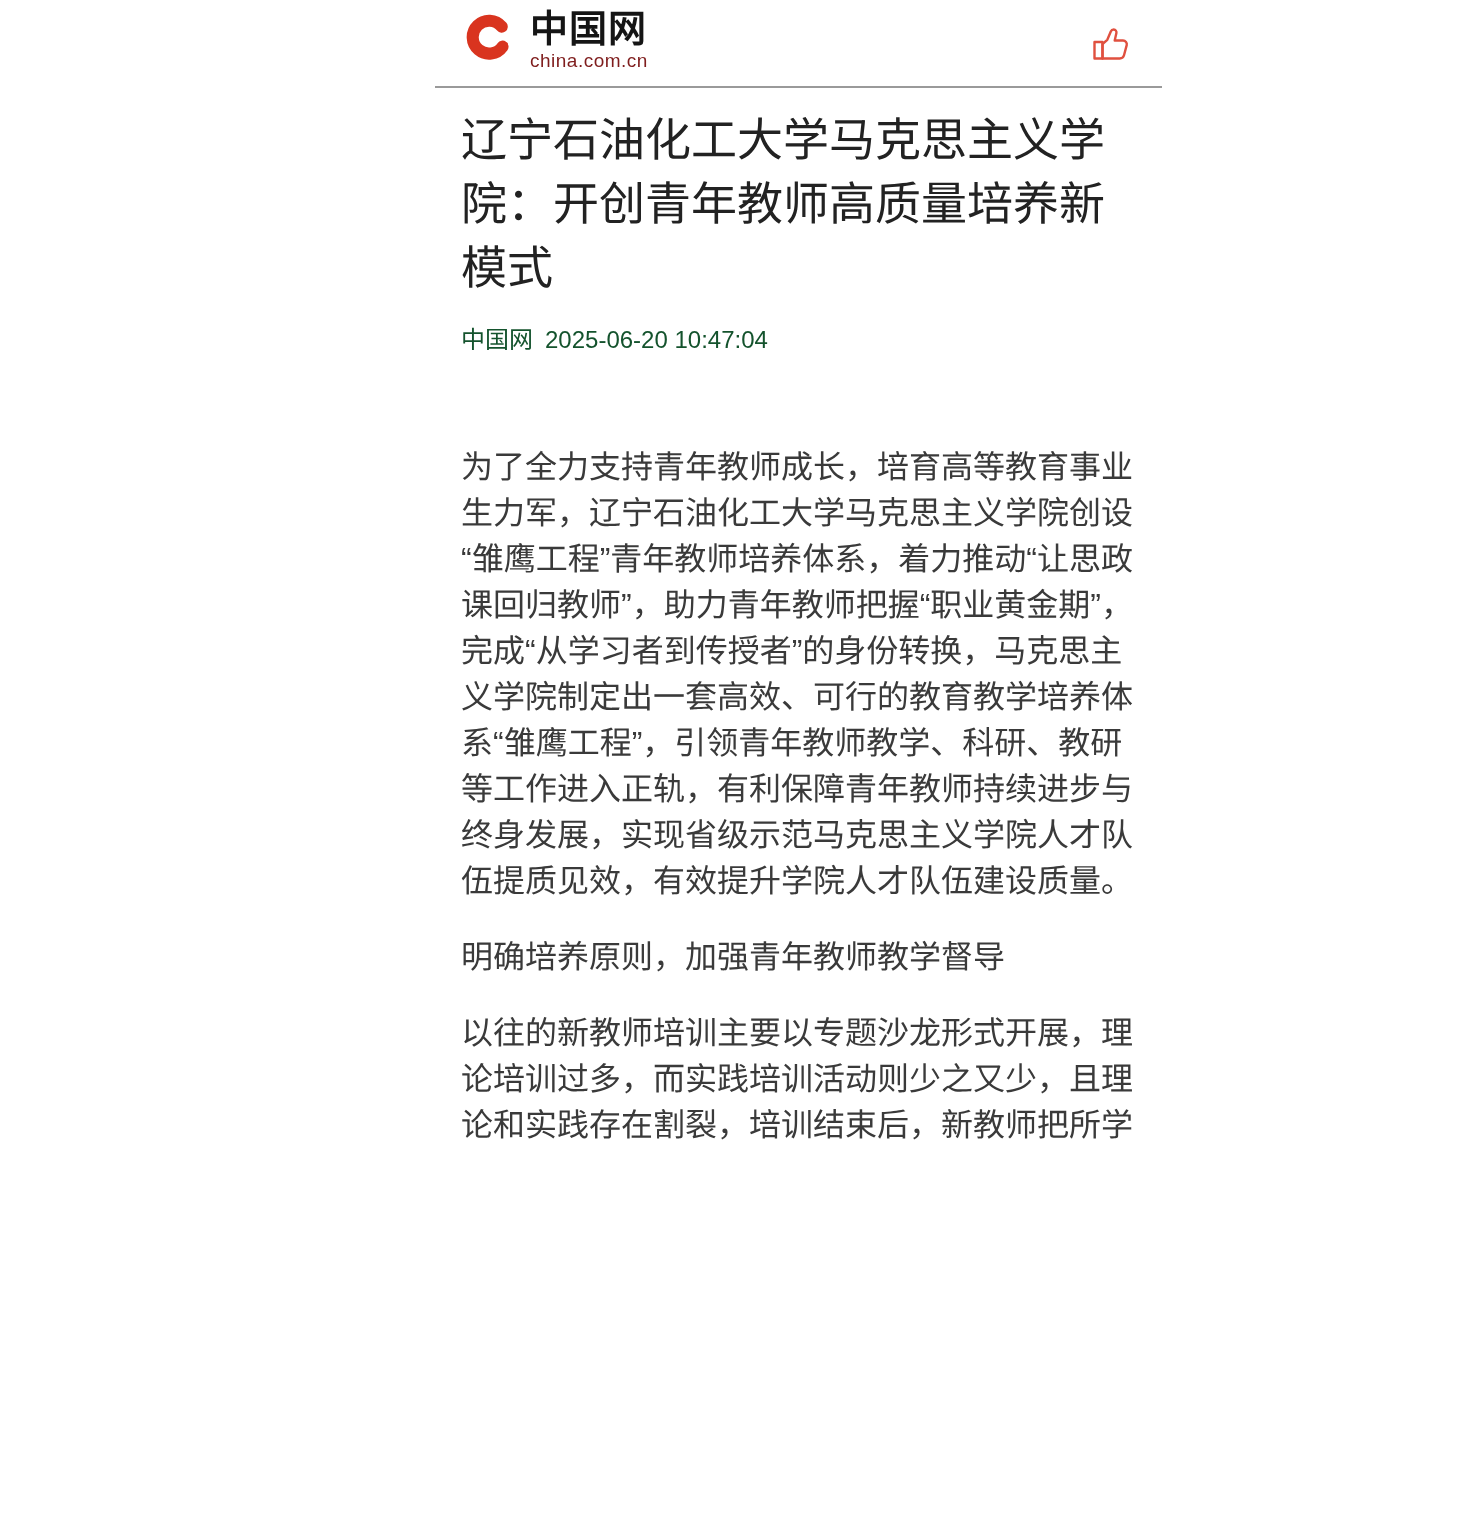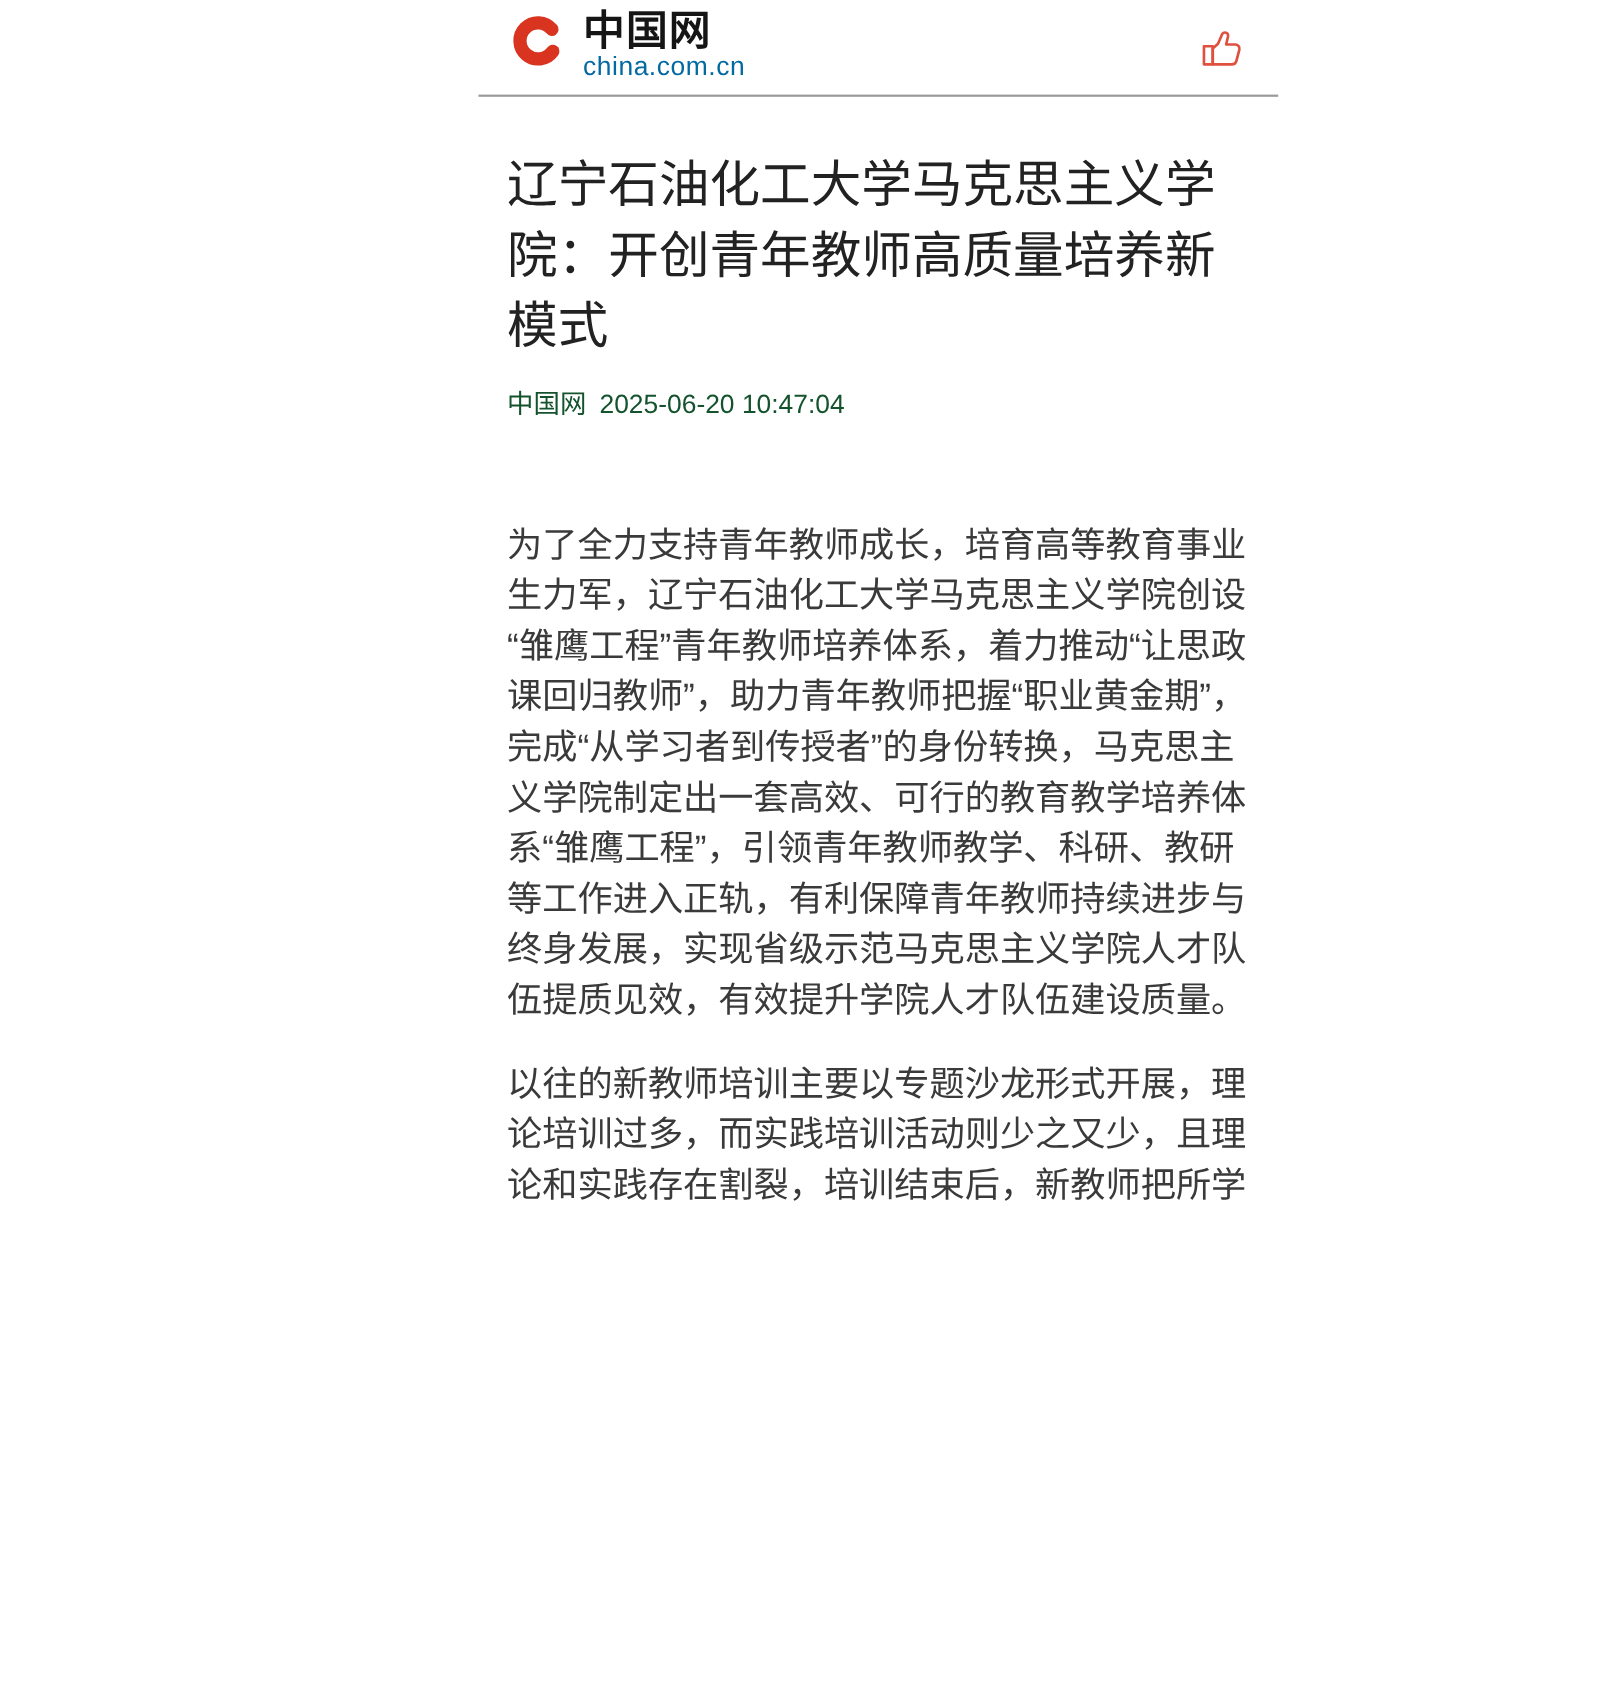--- a/index.html
+++ b/index.html
@@ -27,35 +27,35 @@
   }
   .brand { display: flex; align-items: flex-start; text-decoration: none; cursor: pointer; }
   .logo-mark { width: 56px; height: 56px; display: block; margin-top: 3px; }
   .brand-text { display: flex; flex-direction: column; margin-left: 13px; margin-top: 4px; }
   .brand-cn {
     font-size: 38px; line-height: 38px;
     font-weight: 700; color: #151515;
     letter-spacing: 1px;
   }
   .brand-domain {
-    font-size: 24px; line-height: 24px;
-    color: #0369a1; margin-top: 1px;
+    font-size: 19px; line-height: 24px;
+    color: #7f1d1d; margin-top: 1px;
     letter-spacing: 0.5px;
   }
   .like-btn {
     background: none; border: none; cursor: pointer;
     margin-top: 17px; padding: 0;
     width: 48px; height: 46px;
   }
   .like-btn svg { display: block; }
 
   
   .article { padding: 0 26px; }
   .title {
-    margin-top: 48px;
+    margin-top: 20px;
     font-size: 46px;
     line-height: 64px;
     font-weight: 400;
     color: #222222;
   }
   .byline {
     margin-top: 26px;
     font-size: 24px;
     line-height: 28px;
     color: #14532d;
@@ -107,18 +107,19 @@
 
     <main class="article">
       <h1 class="title">辽宁石油化工大学马克思主义学院：开创青年教师高质量培养新模式</h1>
 
       <div class="byline">
         <span class="src">中国网</span><span>2025-06-20 10:47:04</span>
       </div>
 
       <div class="article-body">
         <p>为了全力支持青年教师成长，培育高等教育事业生力军，辽宁石油化工大学马克思主义学院创设“雏鹰工程”青年教师培养体系，着力推动“让思政课回归教师”，助力青年教师把握“职业黄金期”，完成“从学习者到传授者”的身份转换，马克思主义学院制定出一套高效、可行的教育教学培养体系“雏鹰工程”，引领青年教师教学、科研、教研等工作进入正轨，有利保障青年教师持续进步与终身发展，实现省级示范马克思主义学院人才队伍提质见效，有效提升学院人才队伍建设质量。</p>
+        <p>明确培养原则，加强青年教师教学督导</p>
         <p>以往的新教师培训主要以专题沙龙形式开展，理论培训过多，而实践培训活动则少之又少，且理论和实践存在割裂，培训结束后，新教师把所学</p>
       </div>
     </main>
 
   </div>
 </div>
 
 </body></html>

